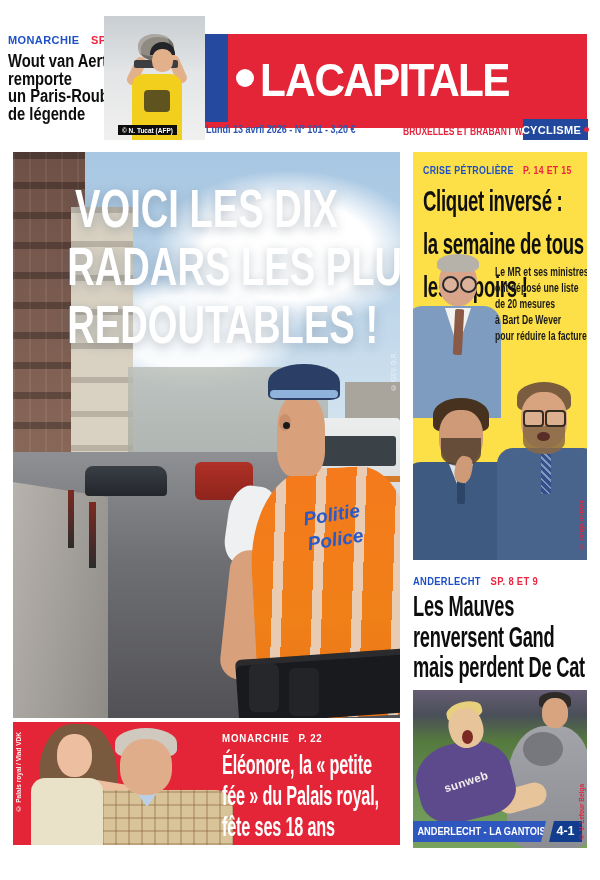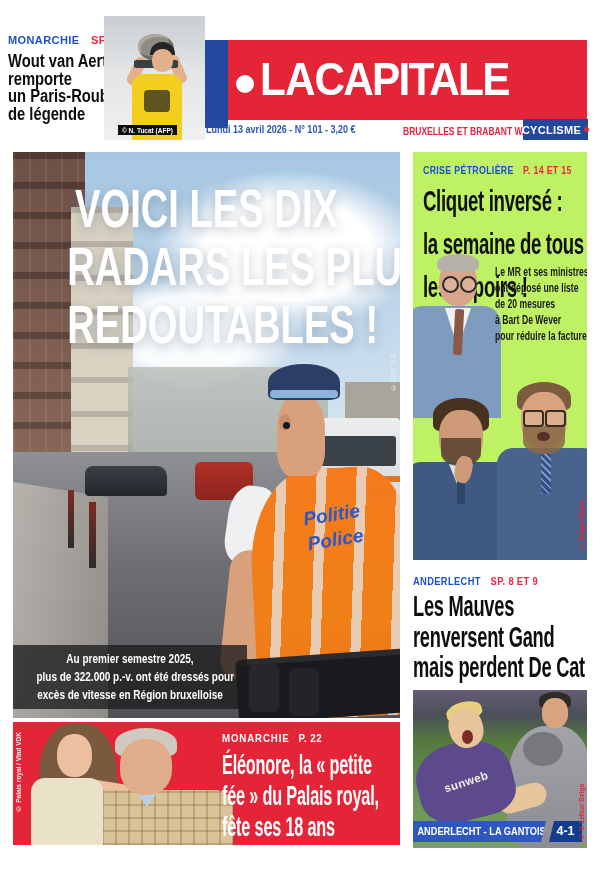--- a/index.html
+++ b/index.html
@@ -23,21 +23,21 @@
   .cyc-cap{position:absolute;left:46px;top:26px;width:25px;height:13px;background:#23242a;border-radius:12px 12px 0 0;}
   .cyc-head{position:absolute;left:48px;top:33px;width:21px;height:23px;background:#e2b08b;border-radius:46%;}
   .cyc-armL{position:absolute;left:27px;top:40px;width:11px;height:30px;background:#e2b08b;border-radius:6px;transform:rotate(26deg);}
   .cyc-armR{position:absolute;left:68px;top:38px;width:11px;height:30px;background:#e2b08b;border-radius:6px;transform:rotate(-24deg);}
   .cyc-torso{position:absolute;left:28px;top:58px;width:50px;height:66px;background:#f2cf1d;border-radius:12px 12px 0 0;}
   .cyc-chest{position:absolute;left:40px;top:74px;width:26px;height:22px;background:#2d2a20;border-radius:4px;opacity:.75;}
   .photo-credit{position:absolute;left:14px;bottom:5px;background:#0d0d0d;color:#fff;
         font-size:6.5px;font-weight:700;padding:1.5px 4px;white-space:nowrap;}
 
   
-  .masthead{position:absolute;left:205px;top:40px;width:382px;height:80px;background:#e42537;}
+  .masthead{position:absolute;left:205px;top:34px;width:382px;height:94px;background:#e42537;}
   .m-blue{position:absolute;left:0;top:0;width:23px;height:88px;background:#24499e;}
   .m-dot{position:absolute;left:31px;top:35px;width:18px;height:18px;border-radius:50%;background:#ffffff;}
   .m-title{position:absolute;left:55px;top:50%;transform:translateY(-53%) scaleX(.9);transform-origin:left center;
         color:#fff;font-size:47px;white-space:nowrap;letter-spacing:-1px;}
   .m-light{font-weight:600;}
   .m-bold{font-weight:900;letter-spacing:-2px;}
   .dateline{position:absolute;left:206px;top:123px;color:#2a55b0;font-size:11px;font-weight:700;
         transform:scaleX(.82);transform-origin:left top;white-space:nowrap;}
   .edition{position:absolute;left:403px;top:126px;color:#e5243e;font-size:10px;font-weight:800;
         transform:scaleX(.85);transform-origin:left top;white-space:nowrap;}
@@ -97,21 +97,21 @@
         font-weight:900;font-size:53px;line-height:58px;transform:scaleX(.72);transform-origin:center top;
         text-shadow:0 3px 12px rgba(70,90,110,.35);white-space:nowrap;}
   .lead-caption{position:absolute;left:0;top:493px;width:234px;background:rgba(28,28,30,.78);
         color:#fff;text-align:center;font-weight:700;font-size:12.5px;line-height:18px;padding:5px 0;}
   .lead-caption span{display:block;transform:scaleX(.8);transform-origin:center;white-space:nowrap;}
   .v-credit{position:absolute;writing-mode:vertical-rl;transform:rotate(180deg);
         font-size:6.5px;font-weight:700;white-space:nowrap;}
   .lead-credit{right:3px;top:200px;color:#e9ecef;opacity:.95;}
 
   
-  .oil{position:absolute;left:413px;top:152px;width:174px;height:408px;background:#bef264;overflow:hidden;}
+  .oil{position:absolute;left:413px;top:152px;width:174px;height:408px;background:#fde047;overflow:hidden;}
   .oil-kicker{position:absolute;left:10px;top:12px;transform:scaleX(.8);transform-origin:left top;}
   .oil-headline{position:absolute;left:10px;top:27px;font-size:30px;line-height:43px;font-weight:800;color:#0f0f0f;
         transform:scaleX(.62);transform-origin:left top;white-space:nowrap;letter-spacing:-.5px;}
   .oil-body{position:absolute;left:82px;top:112px;font-size:12px;font-weight:700;line-height:16px;color:#1a1a1a;
         transform:scaleX(.72);transform-origin:left top;white-space:nowrap;}
   .man{position:absolute;}
   .ms-suit{position:absolute;left:-8px;top:54px;width:96px;height:112px;background:#7d9cc0;border-radius:18px 18px 0 0;}
   .ms-shirt{position:absolute;left:32px;top:56px;width:26px;height:40px;background:#f4f2ee;clip-path:polygon(0 0,100% 0,50% 100%);}
   .ms-tie{position:absolute;left:41px;top:57px;width:9px;height:46px;background:#8a5a46;transform:rotate(3deg);border-radius:2px;}
   .ms-head{position:absolute;left:26px;top:8px;width:38px;height:46px;background:#d8a58a;border-radius:46%;}
@@ -258,25 +258,20 @@
       <div>Police</div>
     </div>
     <div class="off-belt"></div>
     <div class="off-holster"></div>
 
     <div class="lead-headline">
       <div>VOICI LES DIX</div>
       <div>RADARS LES PLUS</div>
       <div>REDOUTABLES !</div>
     </div>
-    <div class="lead-caption">
-      <span>Au premier semestre 2025,</span>
-      <span>plus de 322.000 p.-v. ont été dressés pour</span>
-      <span>excès de vitesse en Région bruxelloise</span>
-    </div>
     <div class="v-credit lead-credit">© GSV. D.R.</div>
   </div>
 
   <div class="oil">
     <div class="kicker oil-kicker">
       <span class="k-blue">CRISE PÉTROLIÈRE</span>
       <span class="k-red">P. 14 ET 15</span>
     </div>
     <div class="oil-headline">
       <div>Cliquet inversé :</div>

